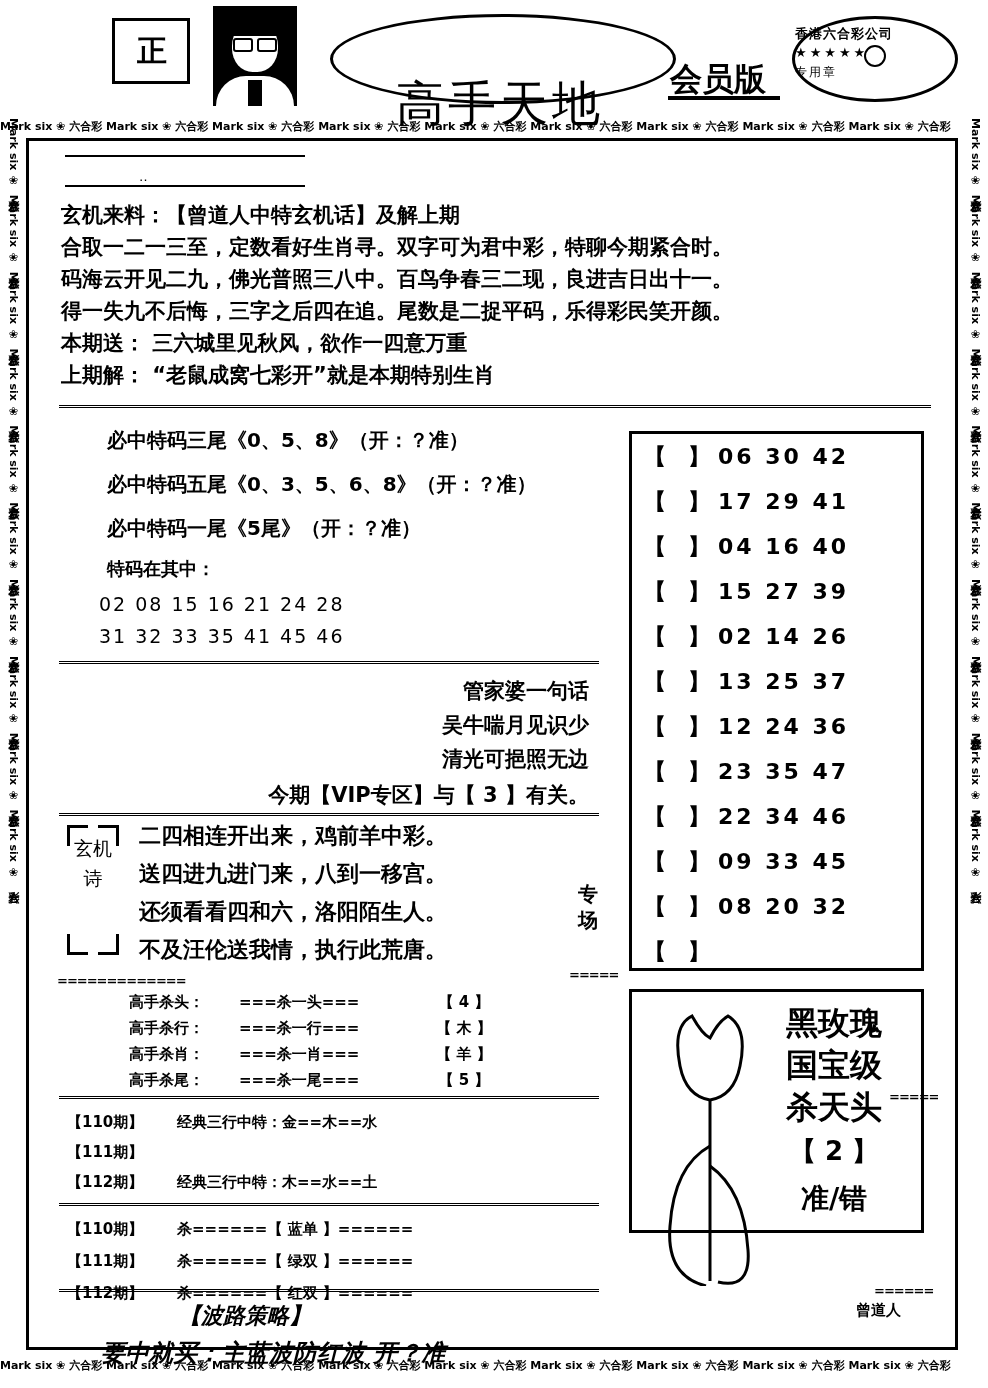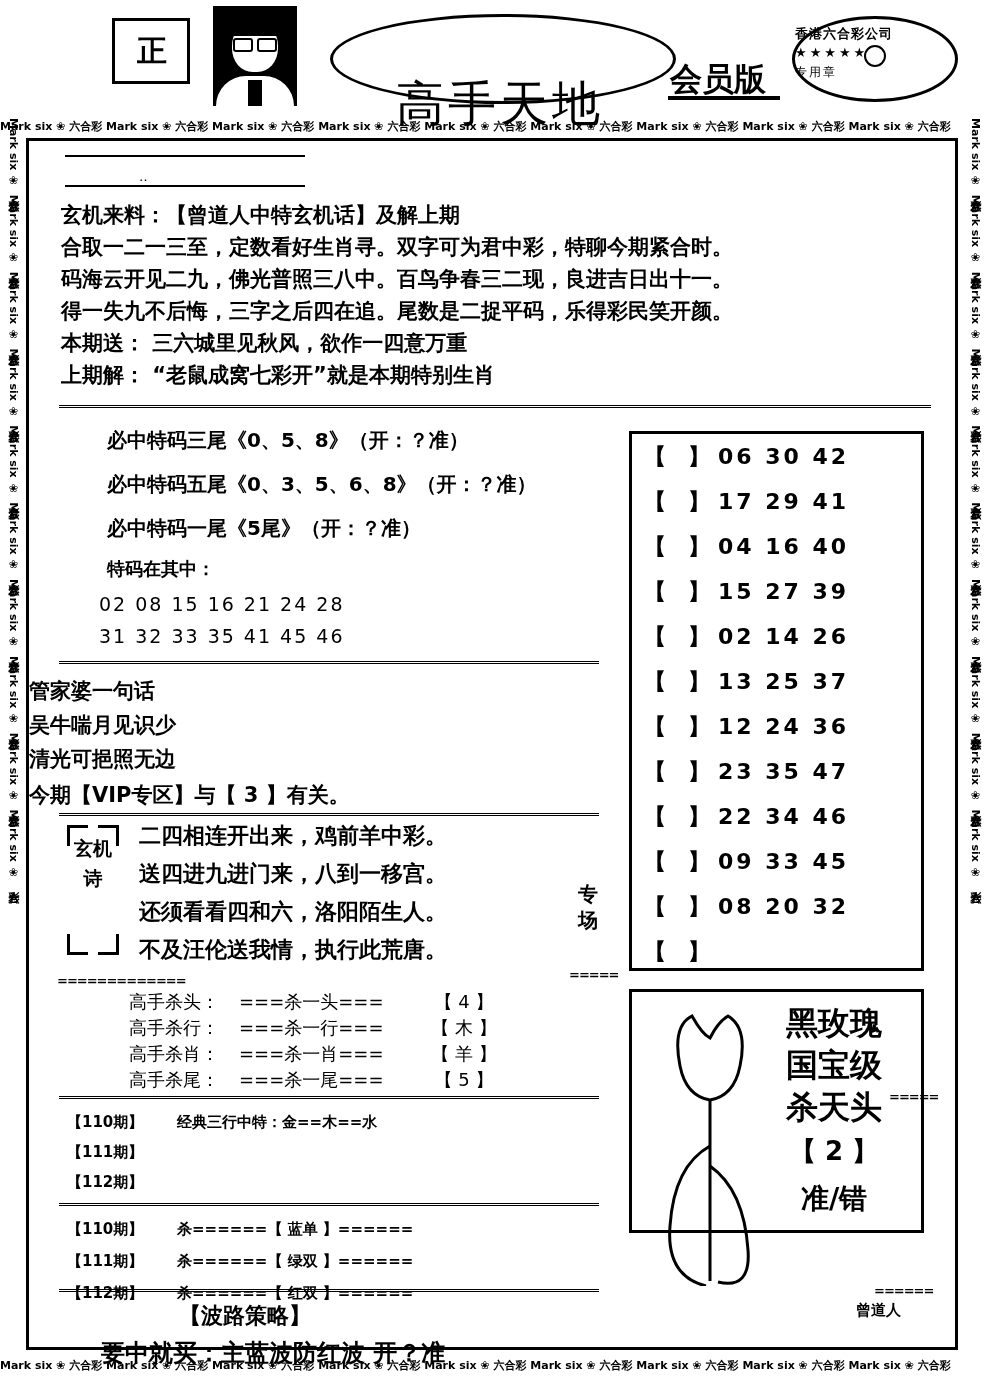--- a/index.html
+++ b/index.html
@@ -51,60 +51,60 @@
   .rule{position:absolute;left:36px;width:240px;height:2px;background:#000;}
   .lead{position:absolute;left:32px;top:58px;width:880px;font-size:21px;line-height:32px;font-weight:bold;}
   .lead div{white-space:nowrap;}
 
   .dline{position:absolute;left:30px;width:872px;height:0;border-top:3px double #000;}
 
   .must{position:absolute;left:78px;font-size:20px;font-weight:bold;white-space:nowrap;}
   .tema-title{position:absolute;left:78px;top:416px;font-size:18px;font-weight:bold;}
   .tema-nums{position:absolute;left:70px;font-size:19px;letter-spacing:2px;font-family:"DejaVu Sans","Liberation Sans",sans-serif;}
 
-  .gjp{position:absolute;width:560px;text-align:left;font-size:21px;font-weight:bold;}
+  .gjp{position:absolute;width:560px;text-align:right;font-size:21px;font-weight:bold;}
 
   
   .numbox{position:absolute;left:600px;top:290px;width:295px;height:540px;border:3px solid #000;box-sizing:border-box;}
   .numrow{display:flex;align-items:center;height:45px;padding-left:12px;font-size:22px;font-weight:bold;}
   .numrow .br{letter-spacing:0px;margin-right:8px;font-weight:bold;}
   .numrow .nums{letter-spacing:3px;}
   .zc{position:absolute;left:548px;top:740px;font-size:20px;font-weight:bold;line-height:26px;width:22px;text-align:center;}
 
   
   .xj-box{position:absolute;left:38px;top:684px;width:52px;height:130px;}
   .xj-box .corner{position:absolute;width:18px;height:18px;}
   .xj-box .c1{left:0;top:0;border-left:3px solid #000;border-top:3px solid #000;}
   .xj-box .c2{right:0;top:0;border-right:3px solid #000;border-top:3px solid #000;}
   .xj-box .c3{left:0;bottom:0;border-left:3px solid #000;border-bottom:3px solid #000;}
   .xj-box .c4{right:0;bottom:0;border-right:3px solid #000;border-bottom:3px solid #000;}
-  .xj-label{position:absolute;left:40px;top:692px;width:48px;text-align:center;font-size:19px;font-weight:bold;line-height:30px;}
+  .xj-label{position:absolute;left:40px;top:692px;width:48px;text-align:center;font-size:19px;font-weight:normal;line-height:30px;}
   .poem{position:absolute;left:110px;top:676px;font-size:22px;font-weight:bold;line-height:38px;}
 
   .dash{position:absolute;font-size:13px;font-weight:bold;letter-spacing:-1px;white-space:nowrap;overflow:hidden;}
-  .kill-row{display:flex;font-size:18px;font-weight:normal;line-height:26px;}
+  .kill-row{display:flex;font-size:15px;font-weight:bold;line-height:26px;}
   .kill-row .k1{width:110px;}
   .kill-row .k2{width:185px;}
   .kill-row .k3{width:80px;text-align:center;}
 
   .hist-row{display:flex;font-size:15px;font-weight:bold;line-height:30px;}
   .hist-row .h1{width:110px;}
   .hist-row .h2{width:auto;}
 
   .kill2-row{display:flex;font-size:15px;font-weight:bold;line-height:32px;}
   .kill2-row .m1{width:110px;}
 
   
   .rose{position:absolute;left:600px;top:848px;width:295px;height:244px;border:3px solid #000;box-sizing:border-box;}
   .rose-text{position:absolute;right:12px;top:10px;width:150px;text-align:center;font-size:32px;font-weight:bold;line-height:42px;}
   .rose-num{text-align:center;font-size:26px;font-weight:bold;margin-top:2px;}
   .rose-zc{text-align:center;font-size:28px;font-weight:bold;margin-top:6px;}
   .tulip{position:absolute;left:18px;top:14px;width:120px;height:280px;}
 
-  .bolu{position:absolute;left:150px;font-size:22px;font-weight:bold;}
+  .bolu{position:absolute;left:150px;font-size:22px;font-weight:bold;font-style:italic;}
   .sign{position:absolute;right:54px;font-size:15px;font-weight:bold;}
   .eqs{position:absolute;font-size:13px;font-weight:bold;letter-spacing:-1px;}
 </style>
 </head>
 <body>
 
 <div class="page">
 
   <div class="header">
     <div class="logo-box">
@@ -270,20 +270,21 @@
     <div style="position:absolute;left:38px;top:966px;">
       <div class="hist-row">
         <span class="h1">【110期】</span>
         <span class="h2">经典三行中特：金==木==水</span>
       </div>
       <div class="hist-row">
         <span class="h1">【111期】</span>
       </div>
       <div class="hist-row">
         <span class="h1">【112期】</span>
+        <span class="h2">经典三行中特：木==水==土</span>
       </div>
     </div>
 
     <div class="dline" style="top:1062px;width:540px;"></div>
 
     <div style="position:absolute;left:38px;top:1072px;">
       <div class="kill2-row">
         <span class="m1">【110期】</span>
         <span>杀======【 蓝单 】======</span>
       </div>

